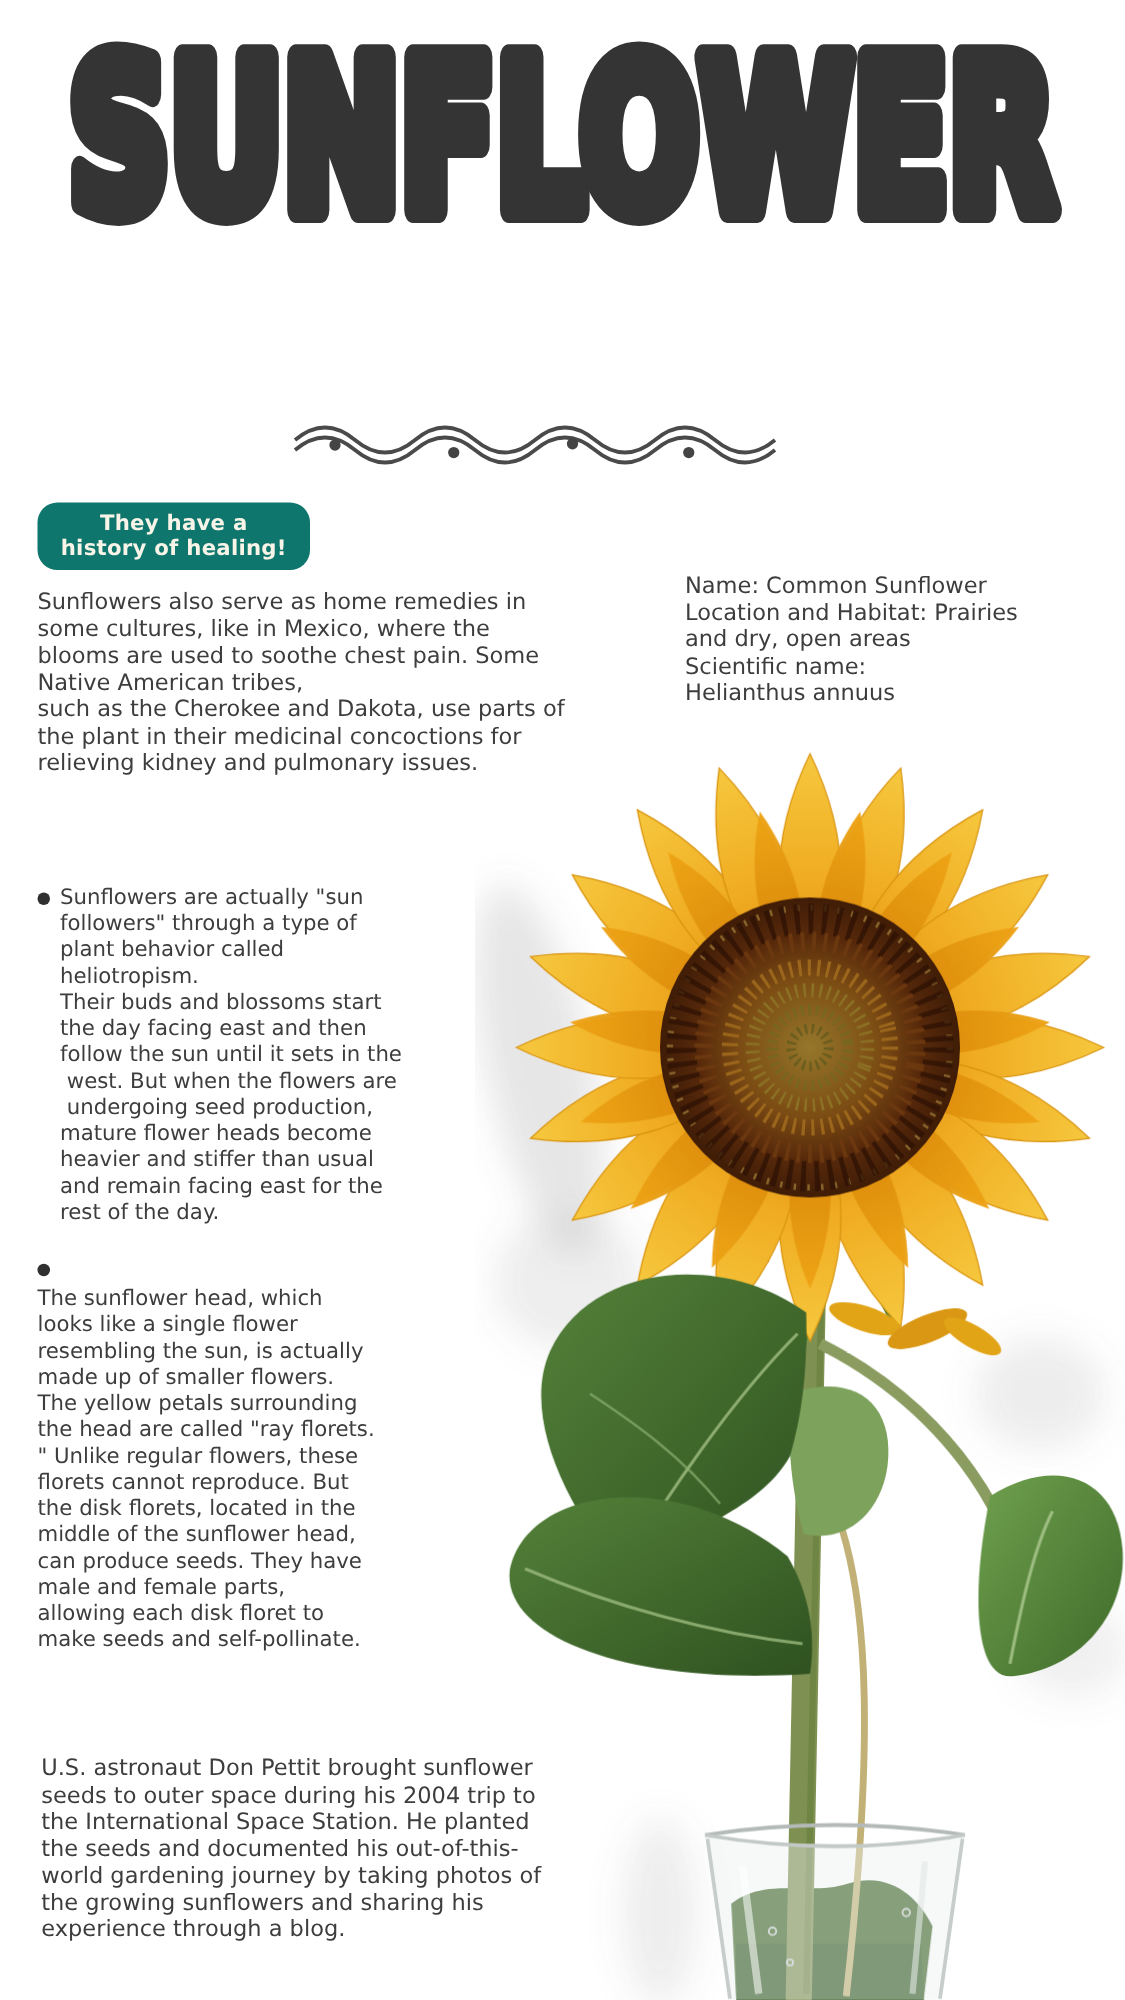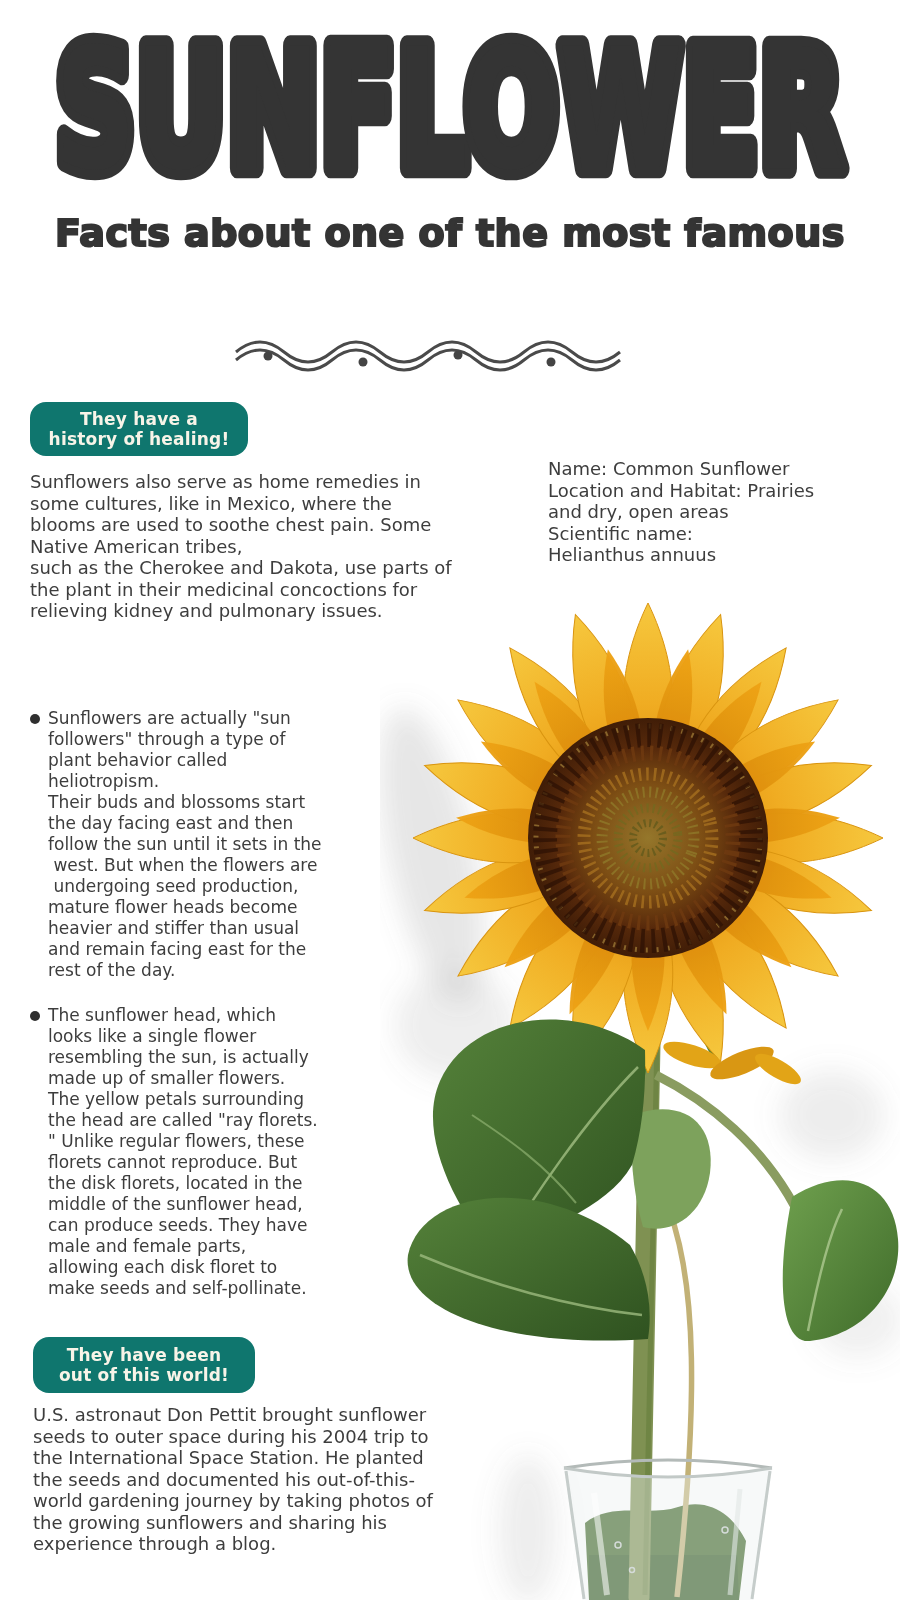--- a/index.html
+++ b/index.html
@@ -10,36 +10,35 @@
             font-weight:800;font-size:38px;line-height:55px;color:#343434;
             -webkit-text-stroke:2.2px #343434;letter-spacing:0.5px;}
   .divider-svg{position:absolute;left:232px;top:336px;}
   .badge{position:absolute;background:#0f766e;color:#f8f4e8;border-radius:16px;
          display:flex;align-items:center;justify-content:center;text-align:center;
          font-weight:bold;font-size:17px;line-height:20px;white-space:pre-line;
          letter-spacing:0.2px;}
   .para{position:absolute;white-space:pre-wrap;font-size:18px;line-height:21.5px;color:#3d3d3d;}
   .facts-list{position:absolute;left:30px;top:708px;width:345px;}
   .fact{display:flex;gap:8px;font-size:17px;line-height:21px;color:#3d3d3d;}
-  .fact + .fact{margin-top:24px;}
+  .fact + .fact{margin-top:24px;flex-direction:column;}
   .fact .dot{flex:none;width:10px;height:10px;border-radius:50%;background:#2f2f2f;margin-top:6px;}
   .fact .txt{white-space:pre-wrap;}
   .flower-svg{position:absolute;left:380px;top:555px;}
 </style>
 </head>
 <body>
 
 <div class="poster">
 
   <svg class="title-svg" width="840" height="180" viewBox="0 0 840 148" preserveAspectRatio="none">
     <text x="420" y="120" text-anchor="middle" textLength="790" lengthAdjust="spacingAndGlyphs" font-family="DejaVu Sans, sans-serif" font-weight="bold" font-size="138" fill="#343434" stroke="#343434" stroke-width="17" stroke-linejoin="round" paint-order="stroke">SUNFLOWER</text>
   </svg>
 
   <div class="subtitle">
-    <div>Facts about one of the most famous</div>
   </div>
 
   <svg class="divider-svg" width="390" height="44" viewBox="0 0 390 44">
     <g fill="none" stroke="#4a4a4a" stroke-width="3">
       <path d="M4,16 q24,-20 48,0 t48,0 t48,0 t48,0 t48,0 t48,0 t48,0 t48,0"></path>
       <path d="M4,24 q24,-20 48,0 t48,0 t48,0 t48,0 t48,0 t48,0 t48,0 t48,0"></path>
     </g>
     <g fill="#444444">
       <circle cx="36" cy="20" r="4.5"></circle>
       <circle cx="131" cy="26" r="4.5"></circle>
@@ -93,22 +92,20 @@
 florets cannot reproduce. But
 the disk florets, located in the
 middle of the sunflower head,
 can produce seeds. They have
 male and female parts,
 allowing each disk floret to
 make seeds and self-pollinate.</div>
     </div>
   </div>
 
-  <div class="badge" style="left:33px;top:1337px;width:222px;height:56px;">They have been
-out of this world!</div>
   <div class="para" style="left:33px;top:1404px;width:480px;">U.S. astronaut Don Pettit brought sunflower
 seeds to outer space during his 2004 trip to
 the International Space Station. He planted
 the seeds and documented his out-of-this-
 world gardening journey by taking photos of
 the growing sunflowers and sharing his
 experience through a blog.</div>
 
   <svg class="flower-svg" width="520" height="1045" viewBox="0 0 520 1045">
     <defs>

